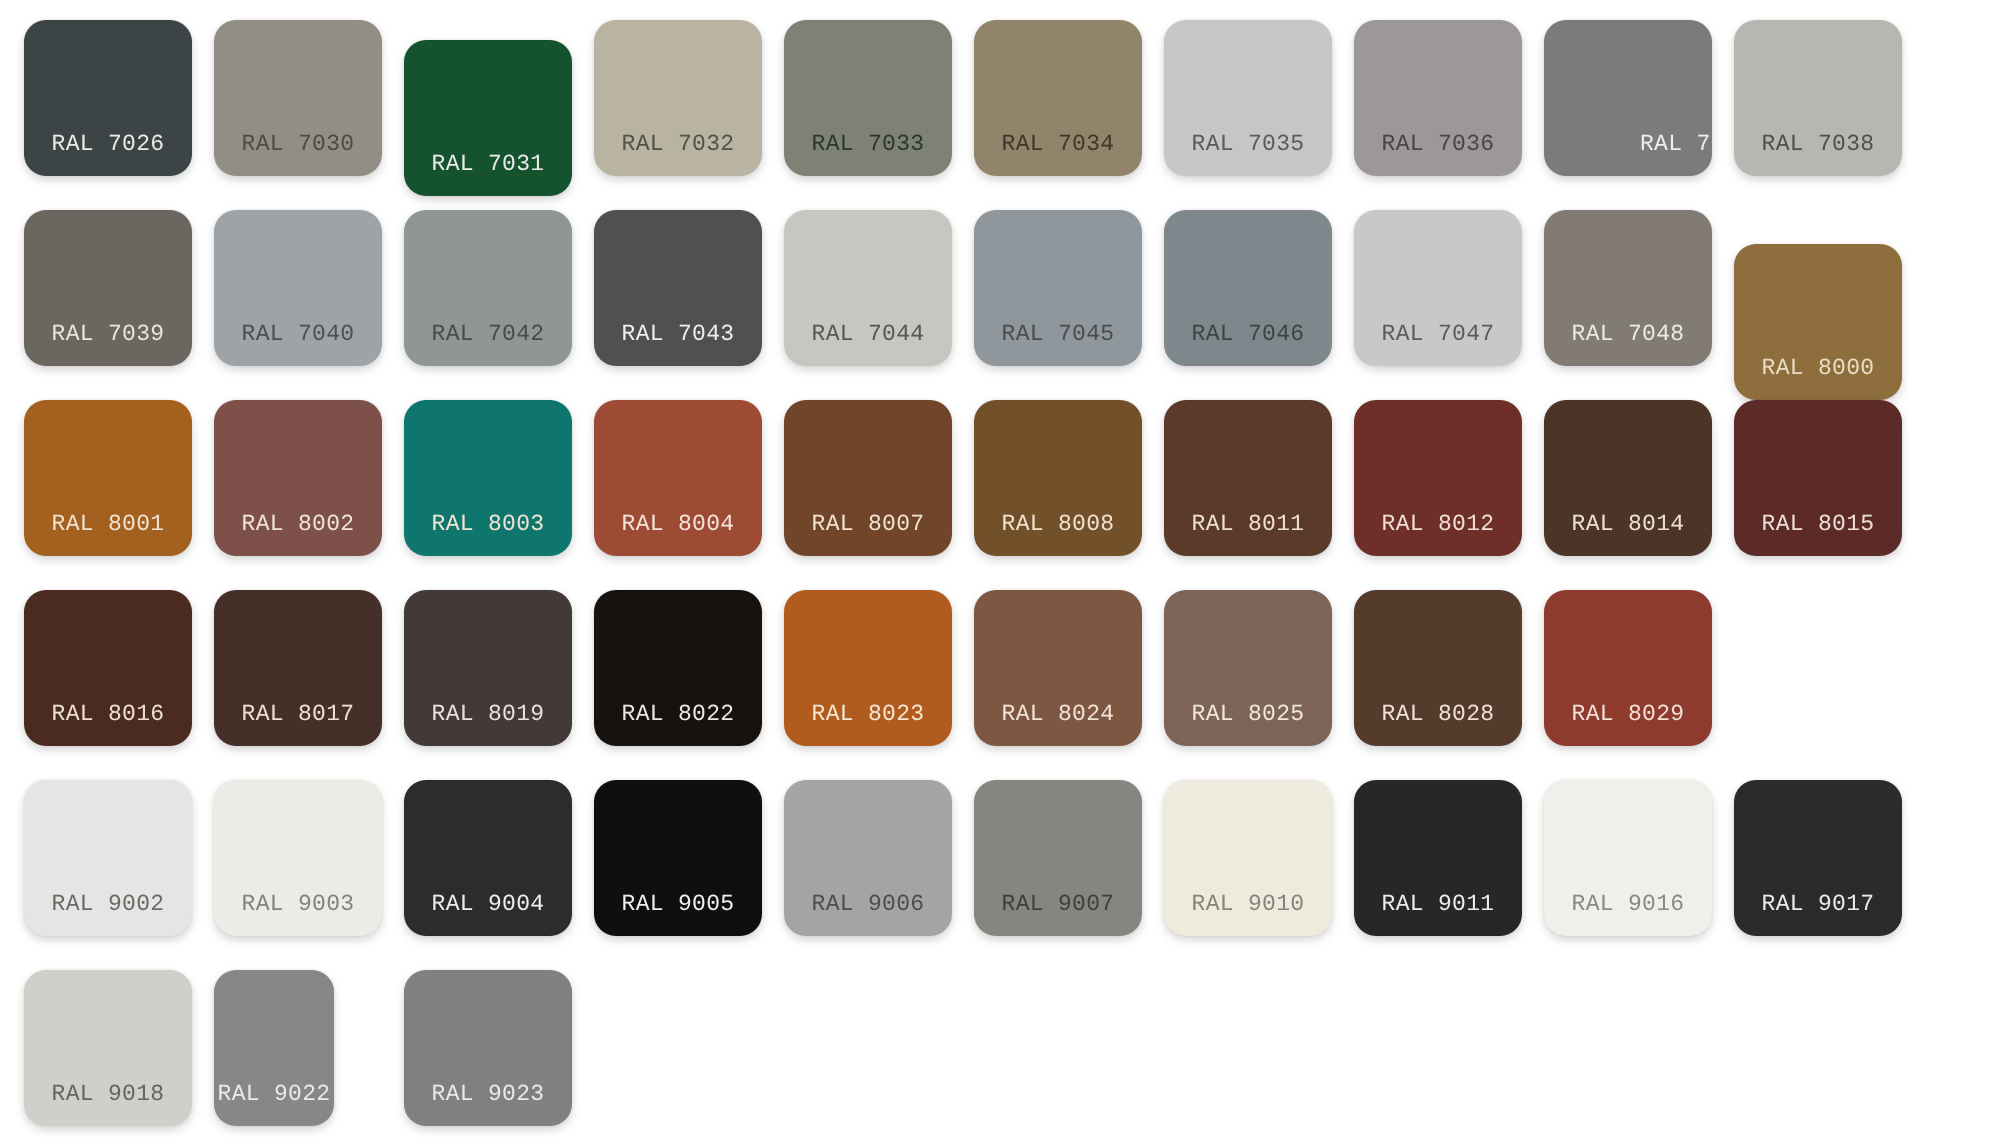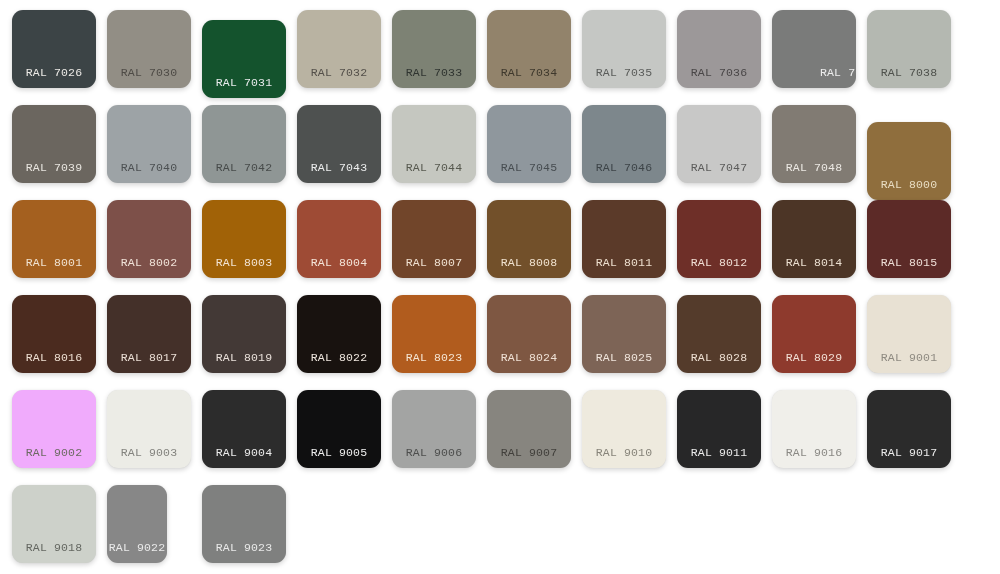--- a/index.html
+++ b/index.html
@@ -109,21 +109,21 @@
     </div>
     <div class="swatch" style="left: 867px; top: 122px; width: 84px; height: 78px; border-radius: 11px; background-color: rgb(143, 110, 61);">
       <span class="swatch-label" style="color: rgb(232, 220, 194);">RAL 8000</span>
     </div>
     <div class="swatch" style="left: 12px; top: 200px; width: 84px; height: 78px; border-radius: 11px; background-color: rgb(164, 96, 31);">
       <span class="swatch-label" style="color: rgb(240, 226, 208);">RAL 8001</span>
     </div>
     <div class="swatch" style="left: 107px; top: 200px; width: 84px; height: 78px; border-radius: 11px; background-color: rgb(125, 80, 73);">
       <span class="swatch-label" style="color: rgb(240, 226, 216);">RAL 8002</span>
     </div>
-    <div class="swatch" style="left: 202px; top: 200px; width: 84px; height: 78px; border-radius: 11px; background-color: #a16207;">
+    <div class="swatch" style="left: 202px; top: 200px; width: 84px; height: 78px; border-radius: 11px; background-color: #0f766e;">
       <span class="swatch-label" style="color: rgb(242, 227, 210);">RAL 8003</span>
     </div>
     <div class="swatch" style="left: 297px; top: 200px; width: 84px; height: 78px; border-radius: 11px; background-color: rgb(158, 75, 53);">
       <span class="swatch-label" style="color: rgb(244, 228, 216);">RAL 8004</span>
     </div>
     <div class="swatch" style="left: 392px; top: 200px; width: 84px; height: 78px; border-radius: 11px; background-color: rgb(113, 69, 42);">
       <span class="swatch-label" style="color: rgb(240, 225, 209);">RAL 8007</span>
     </div>
     <div class="swatch" style="left: 487px; top: 200px; width: 84px; height: 78px; border-radius: 11px; background-color: rgb(114, 80, 42);">
       <span class="swatch-label" style="color: rgb(240, 226, 207);">RAL 8008</span>
@@ -160,24 +160,21 @@
     </div>
     <div class="swatch" style="left: 582px; top: 295px; width: 84px; height: 78px; border-radius: 11px; background-color: rgb(125, 100, 86);">
       <span class="swatch-label" style="color: rgb(240, 229, 220);">RAL 8025</span>
     </div>
     <div class="swatch" style="left: 677px; top: 295px; width: 84px; height: 78px; border-radius: 11px; background-color: rgb(84, 59, 43);">
       <span class="swatch-label" style="color: rgb(238, 224, 211);">RAL 8028</span>
     </div>
     <div class="swatch" style="left: 772px; top: 295px; width: 84px; height: 78px; border-radius: 11px; background-color: rgb(142, 58, 45);">
       <span class="swatch-label" style="color: rgb(242, 224, 214);">RAL 8029</span>
     </div>
-    <div class="swatch" style="left: 867px; top: 295px; width: 84px; height: 78px; border-radius: 11px; background-color: rgb(232, 225, 211);">
-      <span class="swatch-label" style="color: rgb(142, 138, 129);">RAL 9001</span>
-    </div>
-    <div class="swatch" style="left: 12px; top: 390px; width: 84px; height: 78px; border-radius: 11px; background-color: #f0abfc;">
+    <div class="swatch" style="left: 12px; top: 390px; width: 84px; height: 78px; border-radius: 11px; background-color: #e5e5e5;">
       <span class="swatch-label" style="color: rgb(108, 106, 98);">RAL 9002</span>
     </div>
     <div class="swatch" style="left: 107px; top: 390px; width: 84px; height: 78px; border-radius: 11px; background-color: rgb(236, 236, 230);">
       <span class="swatch-label" style="color: rgb(131, 131, 126);">RAL 9003</span>
     </div>
     <div class="swatch" style="left: 202px; top: 390px; width: 84px; height: 78px; border-radius: 11px; background-color: rgb(44, 44, 44);">
       <span class="swatch-label" style="color: rgb(236, 236, 236);">RAL 9004</span>
     </div>
     <div class="swatch" style="left: 297px; top: 390px; width: 84px; height: 78px; border-radius: 11px; background-color: rgb(15, 15, 16);">
       <span class="swatch-label" style="color: rgb(237, 237, 237);">RAL 9005</span>

